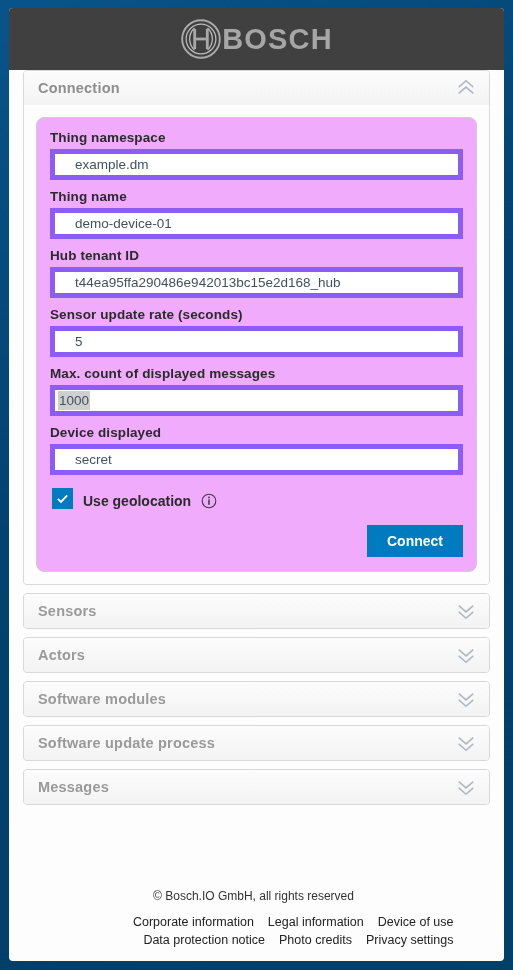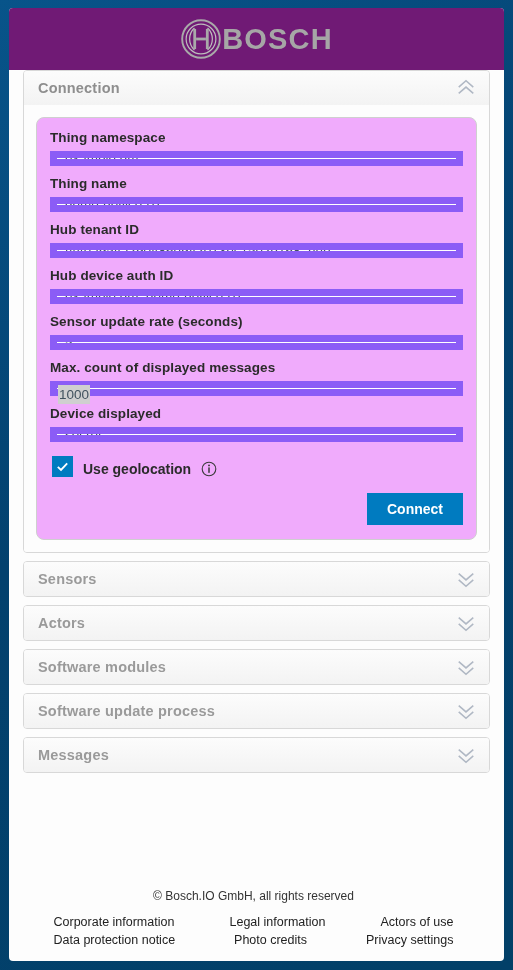--- a/index.html
+++ b/index.html
@@ -22,21 +22,21 @@
     overflow: hidden;
   }
 
   
   .brand {
     height: 62px;
     display: flex;
     align-items: center;
     justify-content: center;
     gap: 0;
-    background: #701a75;
+    background: #404040;
     flex: none;
   }
   .brand-mark { width: 42px; height: 42px; display: block; }
   .brand-word {
     font-size: 29px;
     font-weight: bold;
     letter-spacing: 1.2px;
     color: #a6a6a6;
     line-height: 1;
   }
@@ -81,24 +81,24 @@
   .field-label {
     display: block;
     font-size: 13.5px;
     font-weight: bold;
     color: #2b2b2b;
     margin-bottom: 4px;
     letter-spacing: .1px;
   }
   .field-input {
     width: 100%;
-    height: 15px;
-    border: 7px solid #8b5cf6;
+    height: 31px;
+    border: 5px solid #8b5cf6;
     border-radius: 0;
-    padding: 0 8px;
+    padding: 0 20px;
     font-family: "Liberation Sans", sans-serif;
     font-size: 13.5px;
     color: #41525e;
     background: #fff;
     outline: none;
   }
   .sel-wrap { position: relative; }
   .sel-highlight {
     position: absolute;
     left: 8px; top: 6px;
@@ -155,21 +155,21 @@
     flex: none;
   }
   .copyright {
     font-size: 12px;
     color: #333;
     margin-bottom: 12px;
   }
   .links {
     display: flex;
     flex-wrap: wrap;
-    justify-content: space-between;
+    justify-content: flex-end;
     gap: 4px 14px;
     max-width: 400px;
     margin: 0 auto;
   }
   .links a {
     font-size: 12.5px;
     color: #222;
     text-decoration: none;
     white-space: nowrap;
     cursor: pointer;
@@ -214,24 +214,20 @@
           <div class="field">
             <label class="field-label">Thing name</label>
             <input class="field-input" type="text" value="demo-device-01" style="">
           </div>
 
           <div class="field">
             <label class="field-label">Hub tenant ID</label>
             <input class="field-input" type="text" value="t44ea95ffa290486e942013bc15e2d168_hub" style="">
           </div>
 
-          <div class="field">
-            <label class="field-label">Hub device auth ID</label>
-            <input class="field-input" type="text" value="example.dm_demo-device-01" style="">
-          </div>
 
           <div class="field">
             <label class="field-label">Sensor update rate (seconds)</label>
             <input class="field-input" type="text" value="5" style="">
           </div>
 
           <div class="field">
             <label class="field-label">Max. count of displayed messages</label>
             <div class="sel-wrap">
               <input class="field-input hide-text" type="text" value="1000" style="">
@@ -316,20 +312,20 @@
       </div>
     </div>
 
   </div>
 
   <div class="footer">
     <div class="copyright">© Bosch.IO GmbH, all rights reserved</div>
     <div class="links">
       <a>Corporate information</a>
       <a>Legal information</a>
-      <a>Actors of use</a>
+      <a>Device of use</a>
       <a>Data protection notice</a>
       <a>Photo credits</a>
       <a>Privacy settings</a>
     </div>
   </div>
 
 </div>
 
 </body></html>

